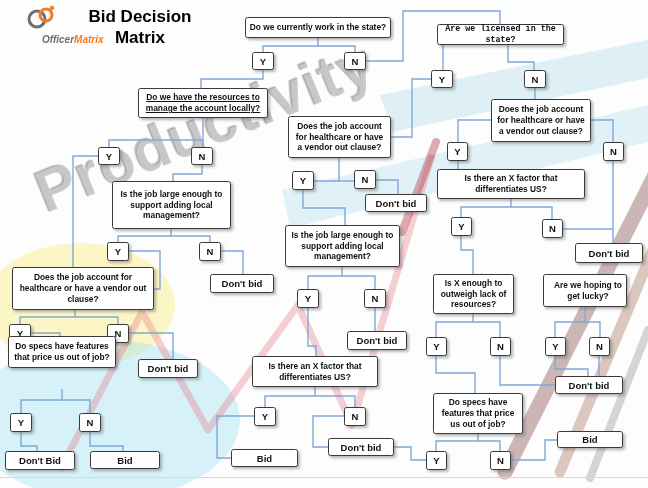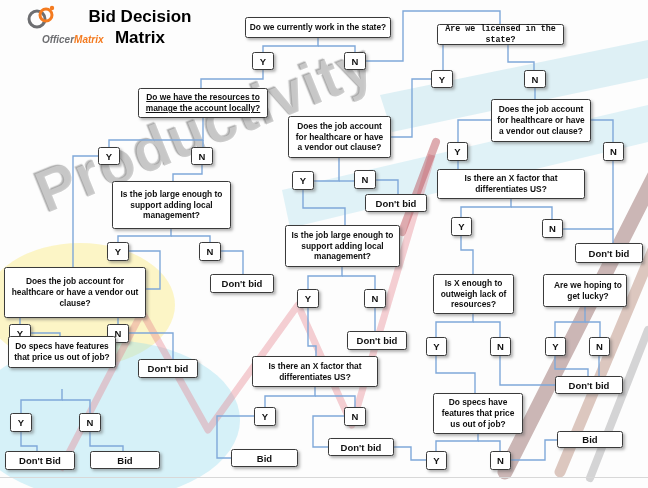--- a/index.html
+++ b/index.html
@@ -123,21 +123,21 @@
       <div class="node decision" style="left: 138px; top: 88px; width: 130px; height: 30px; text-decoration: underline;">Do we have the resources to
 manage the account locally?</div>
       <div class="node yn" style="left: 98px; top: 147px; width: 22px; height: 18px;">Y</div>
       <div class="node yn" style="left: 191px; top: 147px; width: 22px; height: 18px;">N</div>
       <div class="node decision" style="left: 112px; top: 181px; width: 119px; height: 48px;">Is the job large enough to
 support adding local
 management?</div>
       <div class="node yn" style="left: 107px; top: 242px; width: 22px; height: 19px;">Y</div>
       <div class="node yn" style="left: 199px; top: 242px; width: 22px; height: 19px;">N</div>
       <div class="node terminal" style="left: 210px; top: 274px; width: 64px; height: 19px;">Don't bid</div>
-      <div class="node decision" style="left: 4px; top: 267px; width: 142px; height: 51px;">Does the job account for
+      <div class="node decision" style="left: 12px; top: 267px; width: 142px; height: 43px;">Does the job account for
 healthcare or have a vendor out
 clause?</div>
       <div class="node yn" style="left: 9px; top: 324px; width: 22px; height: 19px;">Y</div>
       <div class="node yn" style="left: 107px; top: 324px; width: 22px; height: 19px;">N</div>
       <div class="node terminal" style="left: 138px; top: 359px; width: 60px; height: 19px;">Don't bid</div>
       <div class="node decision" style="left: 8px; top: 336px; width: 108px; height: 32px;">Do specs have features
 that price us out of job?</div>
       <div class="node yn" style="left: 10px; top: 413px; width: 22px; height: 19px;">Y</div>
       <div class="node yn" style="left: 79px; top: 413px; width: 22px; height: 19px;">N</div>
       <div class="node terminal" style="left: 5px; top: 451px; width: 70px; height: 19px;">Don't Bid</div>

